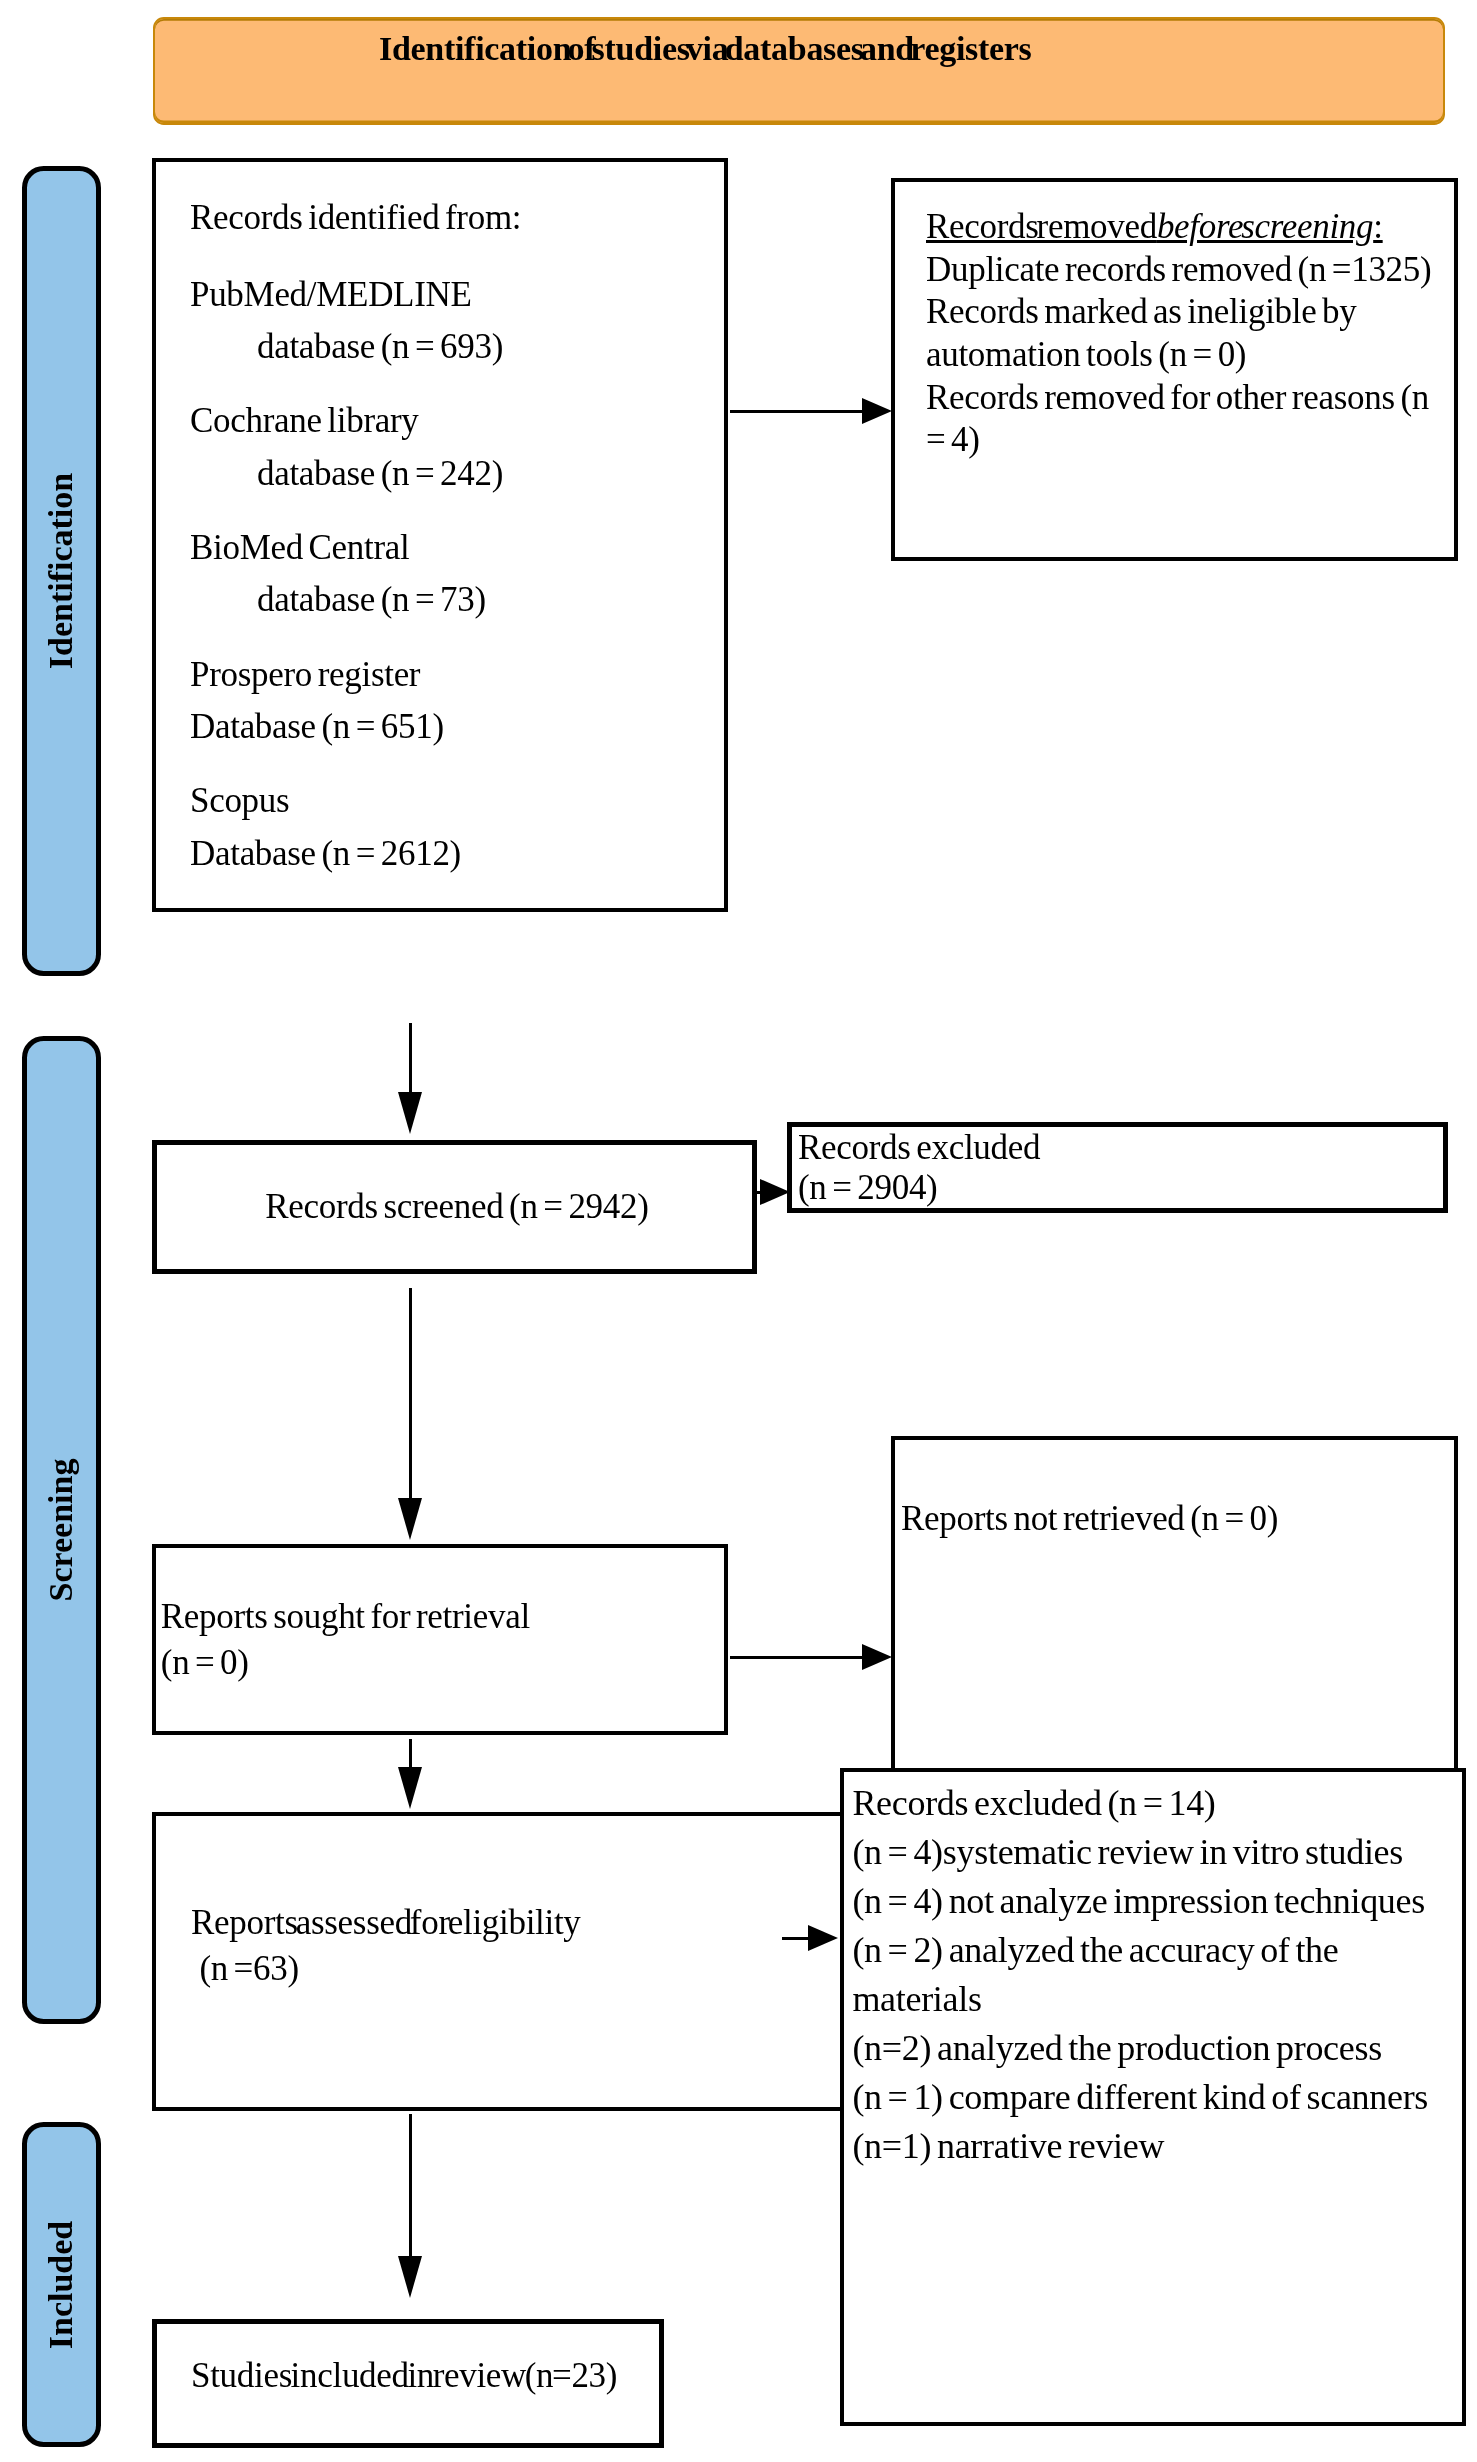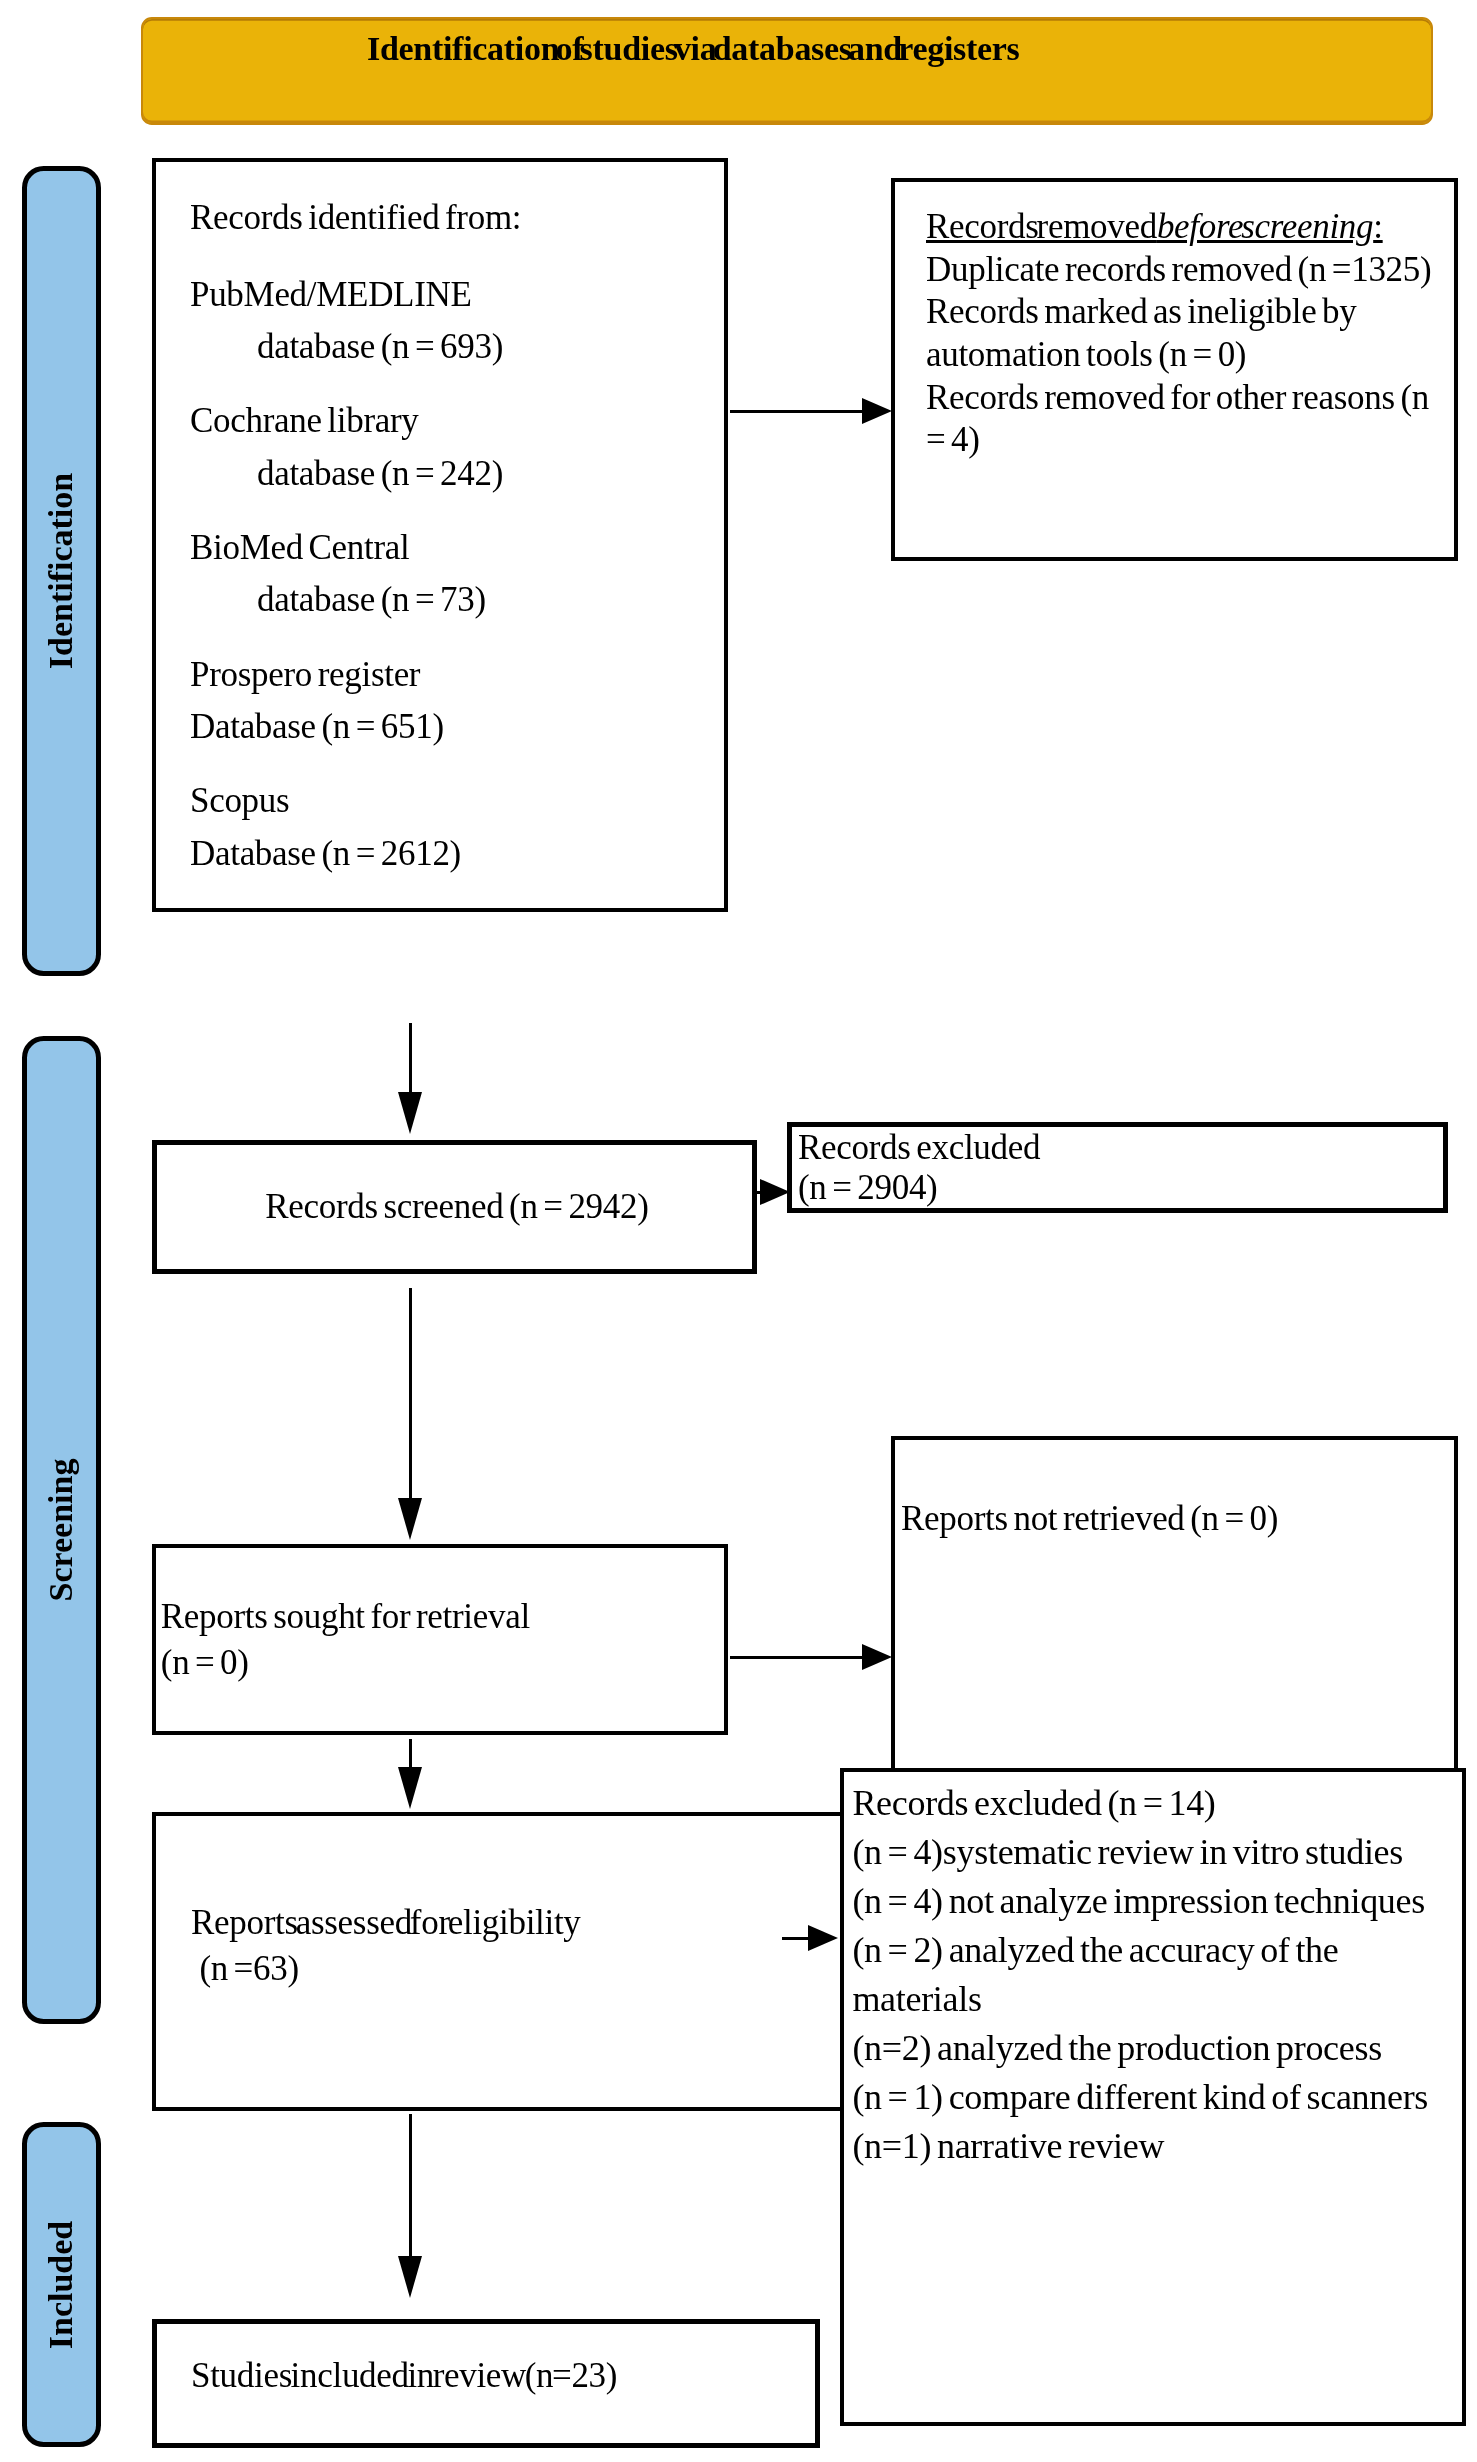--- a/index.html
+++ b/index.html
@@ -3,22 +3,22 @@
 <meta charset="utf-8">
 <style>
   html,body{margin:0;padding:0;background:#fff;}
   .canvas{
     position:relative;width:1478px;height:2462px;background:#ffffff;
     font-family:"Liberation Serif", serif;color:#000;overflow:hidden;
     letter-spacing:-0.3px;
   }
   
   .hdr{
-    position:absolute;left:141px;top:17px;width:1292px;height:108px;
-    background:#eab308;border:2.4px solid #C8880A;border-radius:10.8px;
+    position:absolute;left:153px;top:17px;width:1292px;height:108px;
+    background:#fdba74;border:2.4px solid #C8880A;border-radius:10.8px;
     box-sizing:border-box;padding:9.6px 24px 0 224px;
     font-size:34px;font-weight:bold;line-height:1.2;
     word-spacing:-0.35em;
     box-shadow:inset 0 1.8px 0 #B57C06, inset 0 -2.4px 0 #C8880A;
   }
   .hdr-text{display:block;max-width:698px;}
   
   .side{
     position:absolute;left:21.7px;width:79px;background:#93C5E9;
     border:5.4px solid #000;border-radius:21.7px;box-sizing:border-box;
@@ -44,21 +44,21 @@
   #box-removed{left:891px;top:178px;width:567px;height:383px;padding:24px 13.2px 0 31px;line-height:1.22;}
   #box-removed .tight{word-spacing:-0.3em;text-decoration:underline;}
   #box-screened{left:152px;top:1140px;width:605px;height:134px;border-width:5.4px;display:flex;align-items:center;padding-left:4.8px;justify-content:center;}
   #box-rec-excluded{left:787px;top:1122px;width:661px;height:91px;border-width:5.4px;padding:1.2px 0 0 6px;line-height:1.15;}
   #box-sought{left:152px;top:1544px;width:576px;height:191px;display:flex;flex-direction:column;justify-content:center;padding-left:4.8px;line-height:1.3;}
   #box-notretrieved{left:891px;top:1436px;width:567px;height:354px;padding:58px 0 0 6px;}
   #box-assessed{left:152px;top:1812px;width:758px;height:299px;padding:84px 0 0 35px;line-height:1.3;}
   #box-assessed .tight{word-spacing:-0.3em;}
   #box-assessed .l2{padding-left:8.4px;}
   #box-reasons{left:840px;top:1768px;width:626px;height:658px;padding:7.2px 8.4px 0 8.4px;font-size:36px;line-height:1.36;}
-  #box-included{left:152px;top:2319px;width:668px;height:129px;border-width:5.4px;padding:33px 18px 0 34px;line-height:1.1;}
+  #box-included{left:152px;top:2319px;width:512px;height:129px;border-width:5.4px;padding:33px 18px 0 34px;line-height:1.1;}
   #box-included .tight{word-spacing:-0.28em;}
   
   .hline{position:absolute;height:3px;background:#000;}
   .vline{position:absolute;width:3px;background:#000;}
   .ah-right{position:absolute;width:0;height:0;
     border-top:13.2px solid transparent;border-bottom:13.2px solid transparent;
     border-left:30px solid #000;}
   .ah-down{position:absolute;width:0;height:0;
     border-left:12px solid transparent;border-right:12px solid transparent;
     border-top:42px solid #000;}

